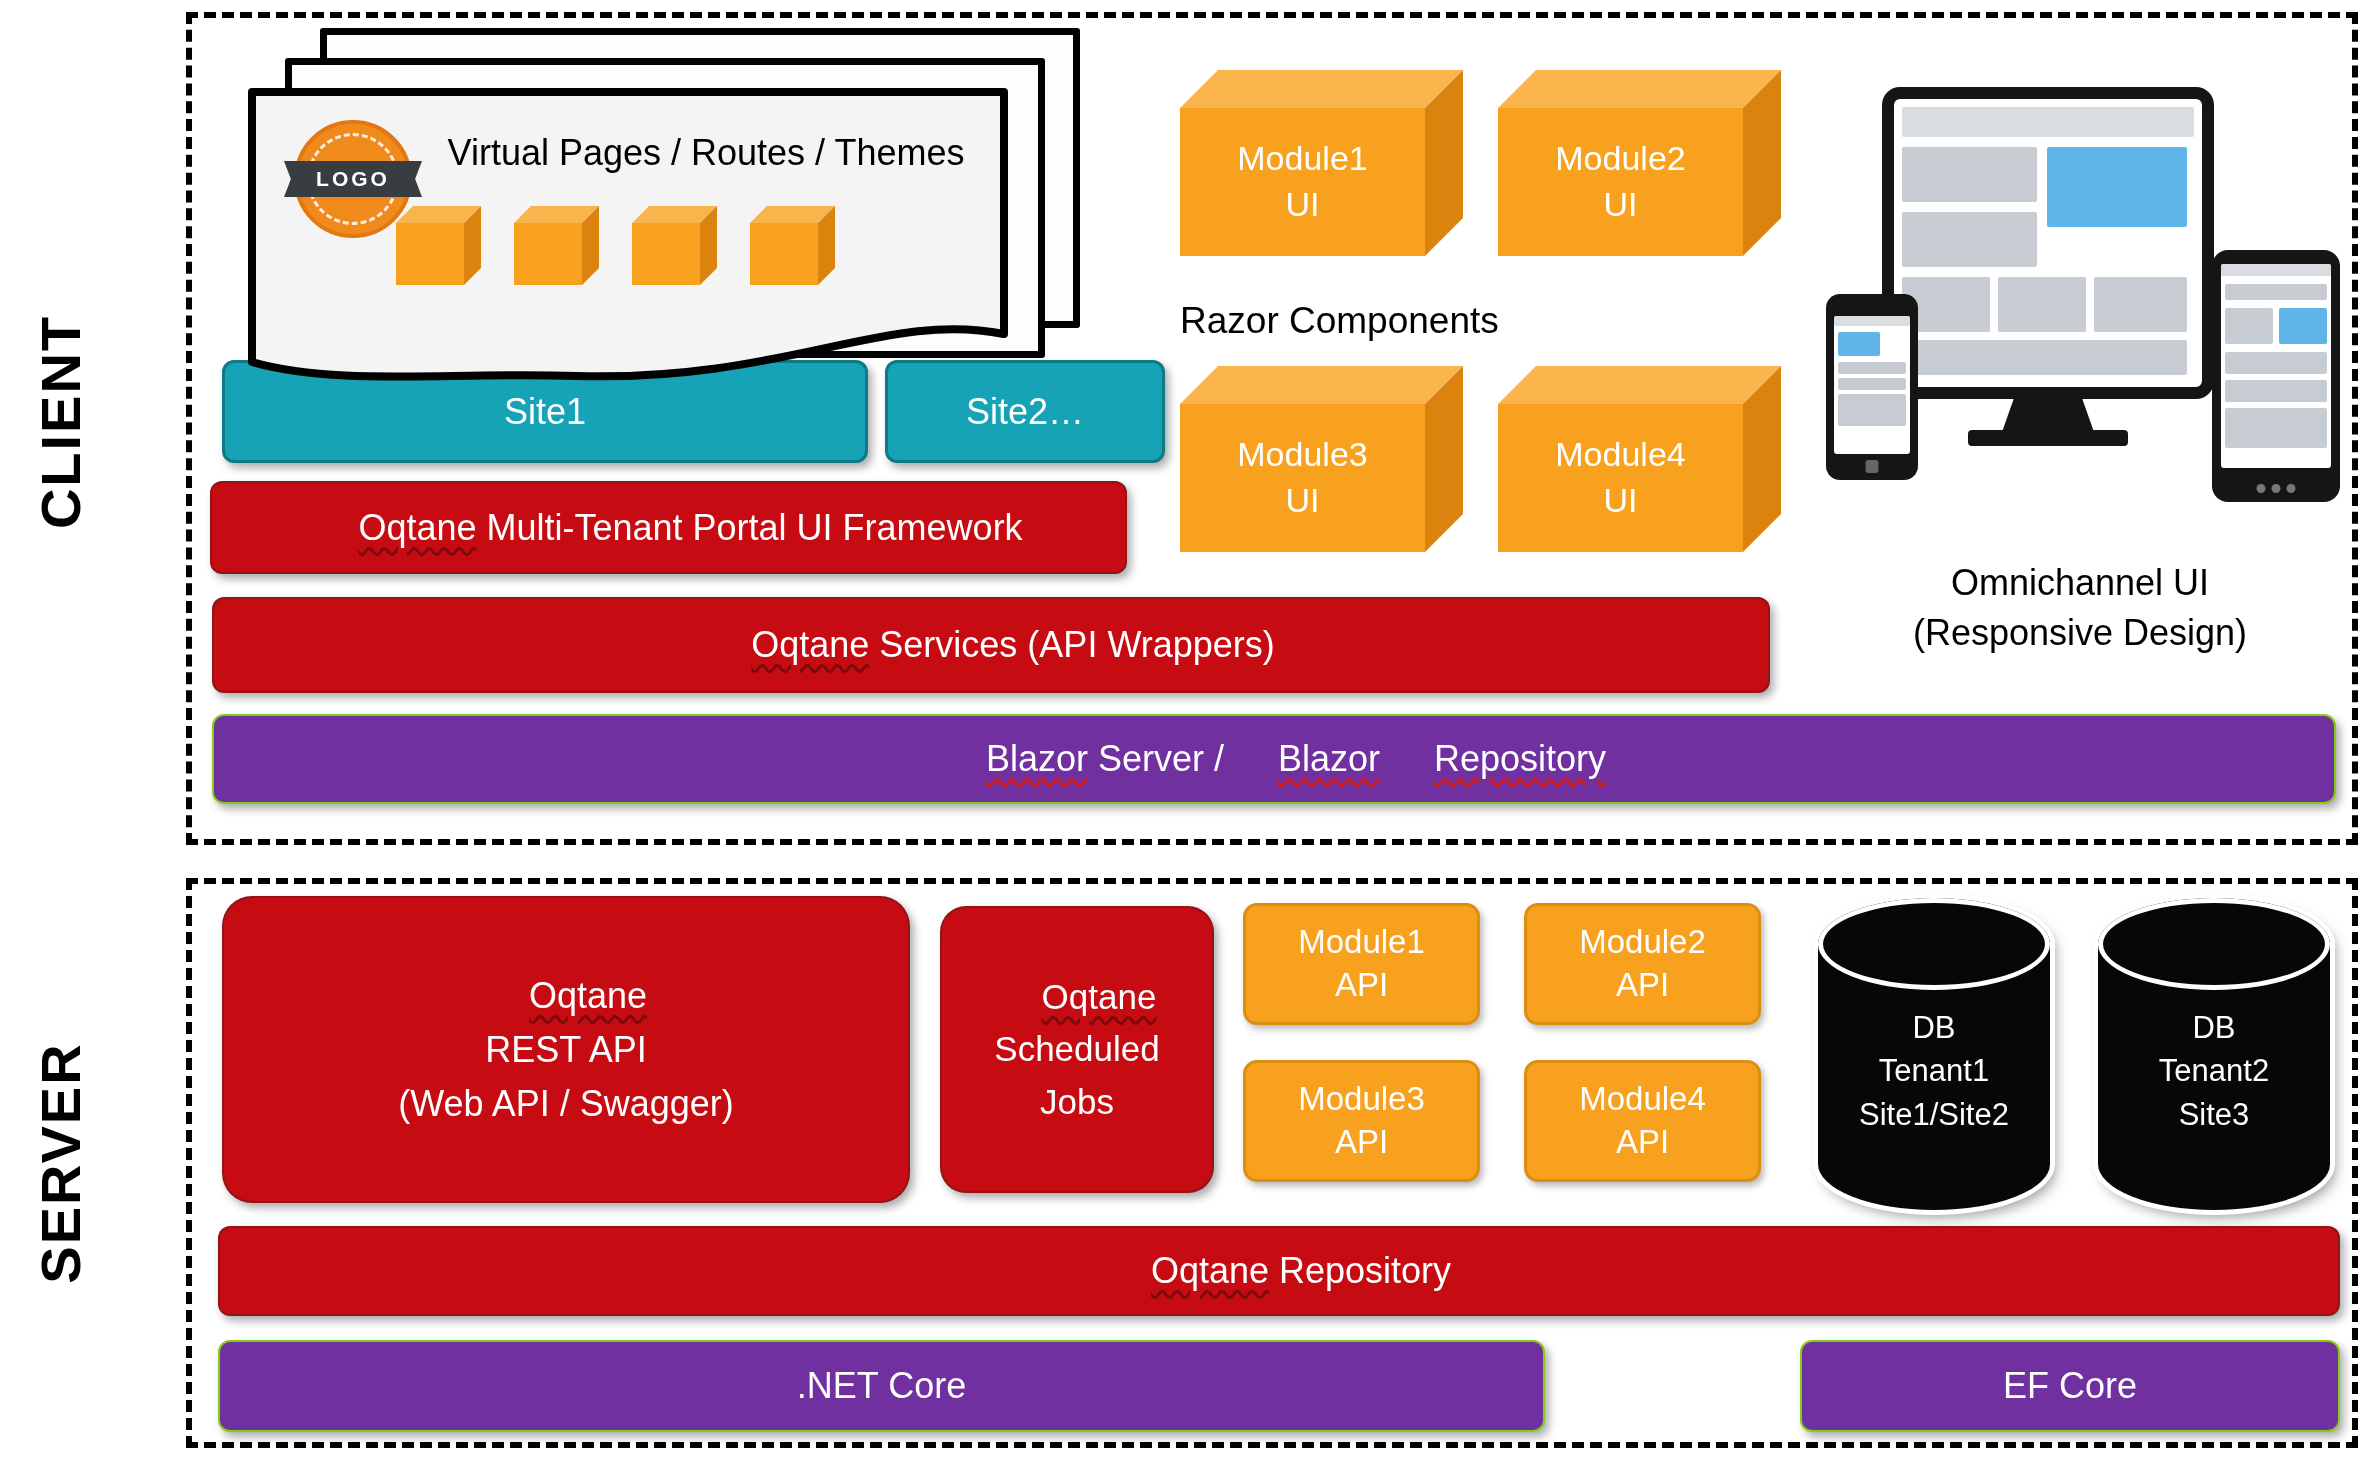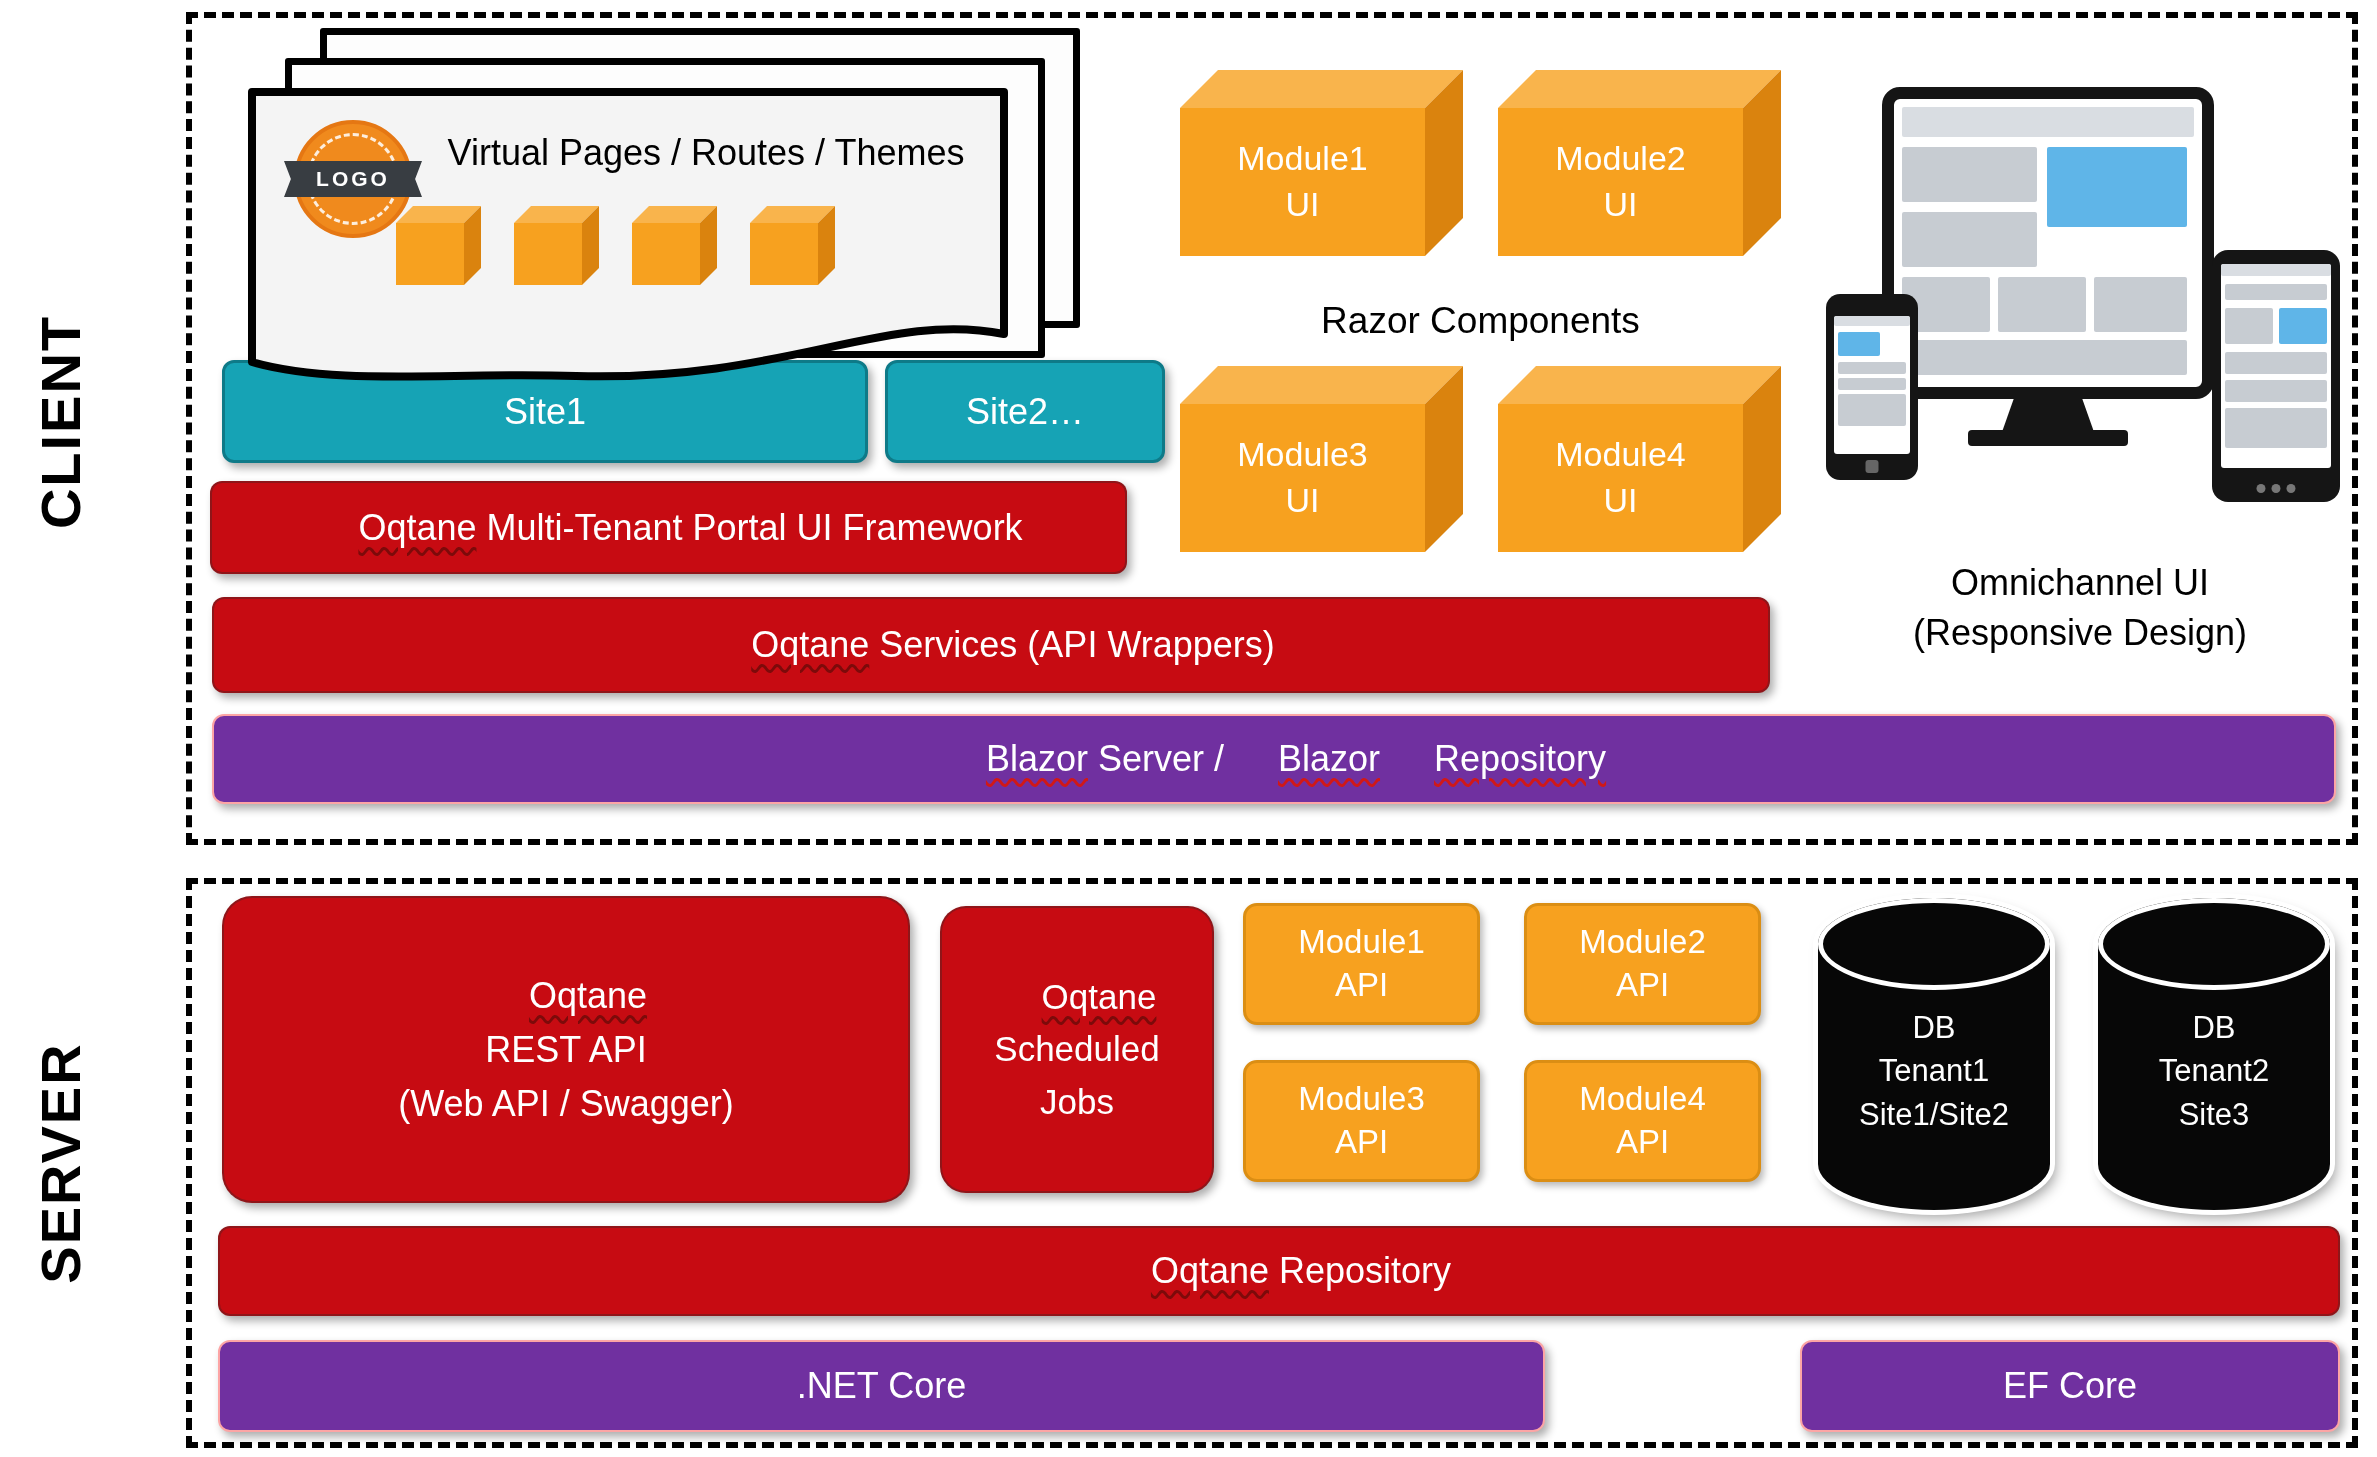--- a/index.html
+++ b/index.html
@@ -21,21 +21,21 @@
   .server-label{left:-90px;top:1128px;}
   
   .bar{
     position:absolute;display:flex;align-items:center;justify-content:center;gap:0;
     color:#fff;font-size:36px;border-radius:12px;box-sizing:border-box;
     box-shadow:4px 5px 9px rgba(0,0,0,0.32);text-align:center;white-space:nowrap;
   }
   .bar span{padding:0 5px;}
   .red{background:var(--red,#C70B12);border:2px solid rgba(40,40,40,0.35);}
   .teal{background:var(--teal,#16A3B5);border:3px solid #0E7A88;}
-  .purple{background:var(--purple,#7030A0);border:2px solid #fca5a5;}
+  .purple{background:var(--purple,#7030A0);border:2px solid #84cc16;}
   .site1-bar{left:222px;top:360px;width:646px;height:103px;z-index:3;}
   .site2-bar{left:885px;top:360px;width:280px;height:103px;z-index:3;}
   .framework-bar{left:210px;top:481px;width:917px;height:93px;}
   .services-bar{left:212px;top:597px;width:1558px;height:96px;}
   .blazor-bar{left:212px;top:714px;width:2124px;height:90px;}
   .repository-bar{left:218px;top:1226px;width:2122px;height:90px;}
   .netcore-bar{left:218px;top:1340px;width:1327px;height:92px;}
   .efcore-bar{left:1800px;top:1340px;width:540px;height:92px;}
   
   .sq{
@@ -81,21 +81,21 @@
     position:absolute;left:0;bottom:0;width:calc(100% - var(--d));height:calc(100% - var(--d));
     background:var(--orange,#F7A11F);display:flex;flex-direction:column;align-items:center;justify-content:center;
     color:#fff;font-size:34px;line-height:1.35;text-align:center;
   }
   .cube-big{--d:38px;width:283px;height:186px;}
   .cube-small{--d:17px;width:85px;height:79px;}
   .cube-m1{left:1180px;top:70px;}
   .cube-m2{left:1498px;top:70px;}
   .cube-m3{left:1180px;top:366px;}
   .cube-m4{left:1498px;top:366px;}
-  .razor-label{position:absolute;left:1180px;top:300px;width:601px;text-align:center;font-size:37px;color:#000;}
+  .razor-label{position:absolute;left:1180px;top:300px;width:601px;text-align:left;font-size:37px;color:#000;}
   
   .api-box{
     position:absolute;width:237px;height:122px;background:var(--orange,#F7A11F);border:3px solid #DB8E14;
     border-radius:14px;box-sizing:border-box;display:flex;flex-direction:column;align-items:center;justify-content:center;
     color:#fff;font-size:33px;line-height:1.3;box-shadow:3px 4px 7px rgba(0,0,0,0.28);
   }
   .api-1{left:1243px;top:903px;}
   .api-2{left:1524px;top:903px;}
   .api-3{left:1243px;top:1060px;}
   .api-4{left:1524px;top:1060px;}

